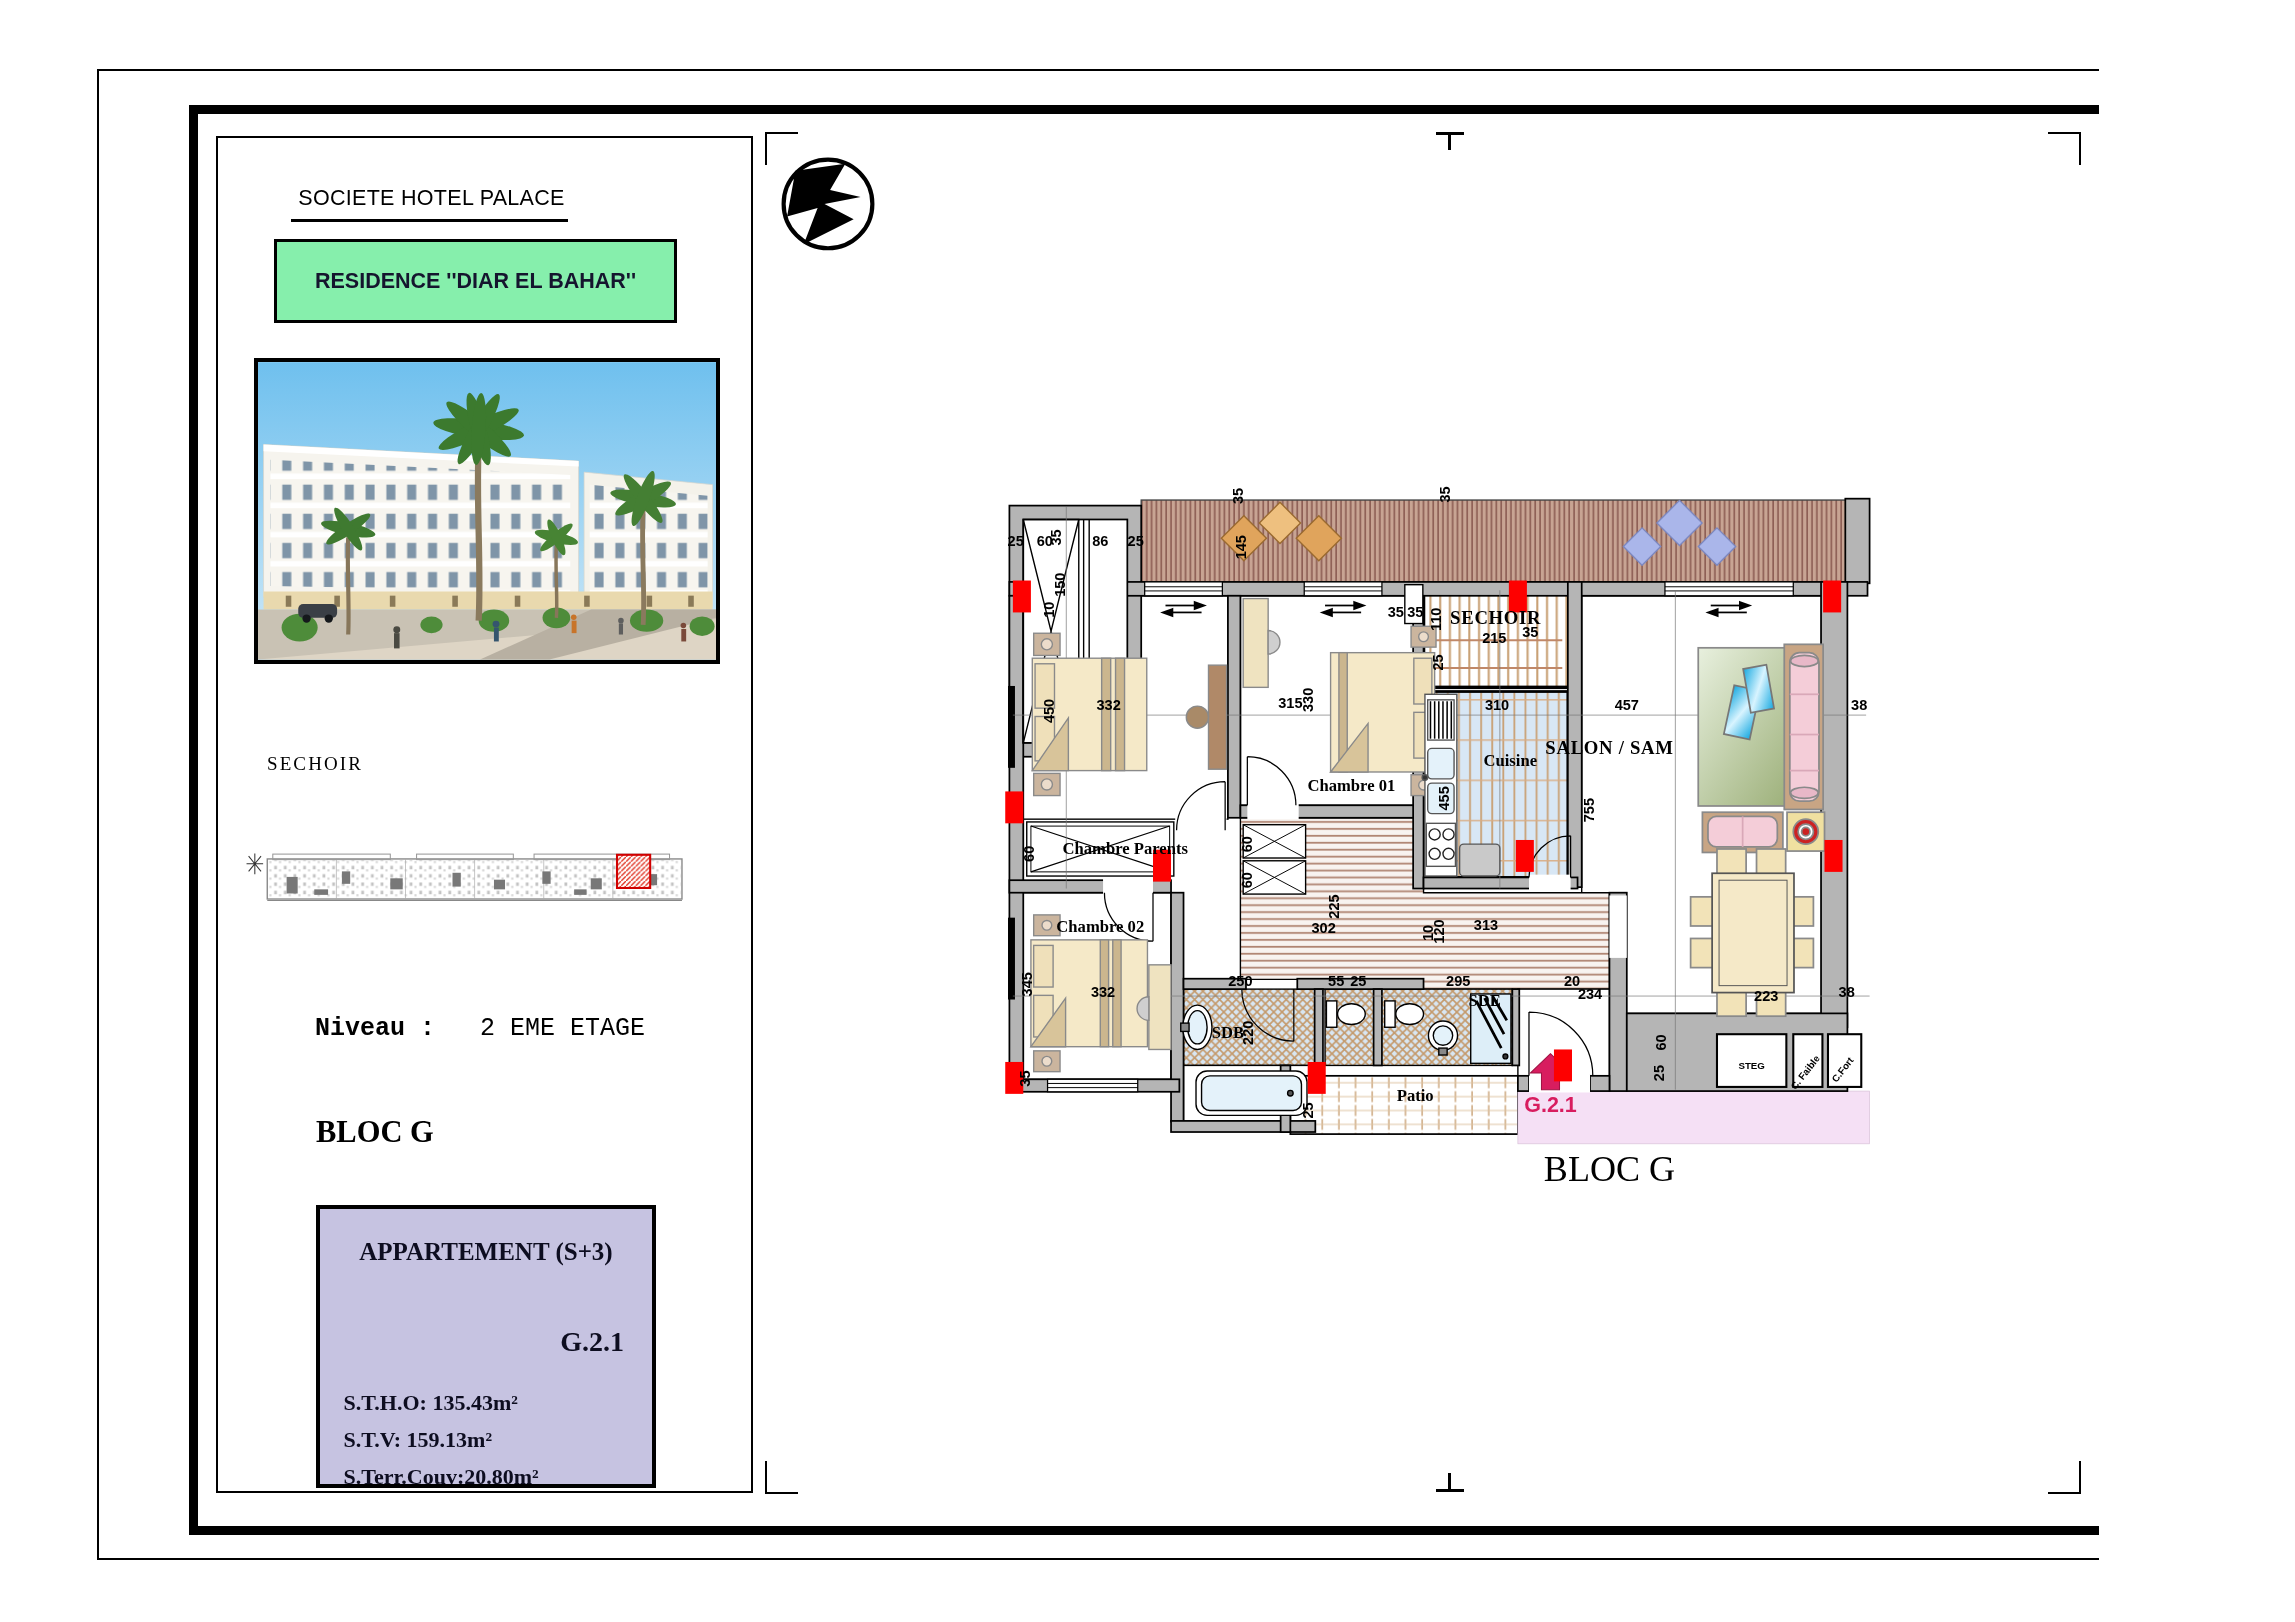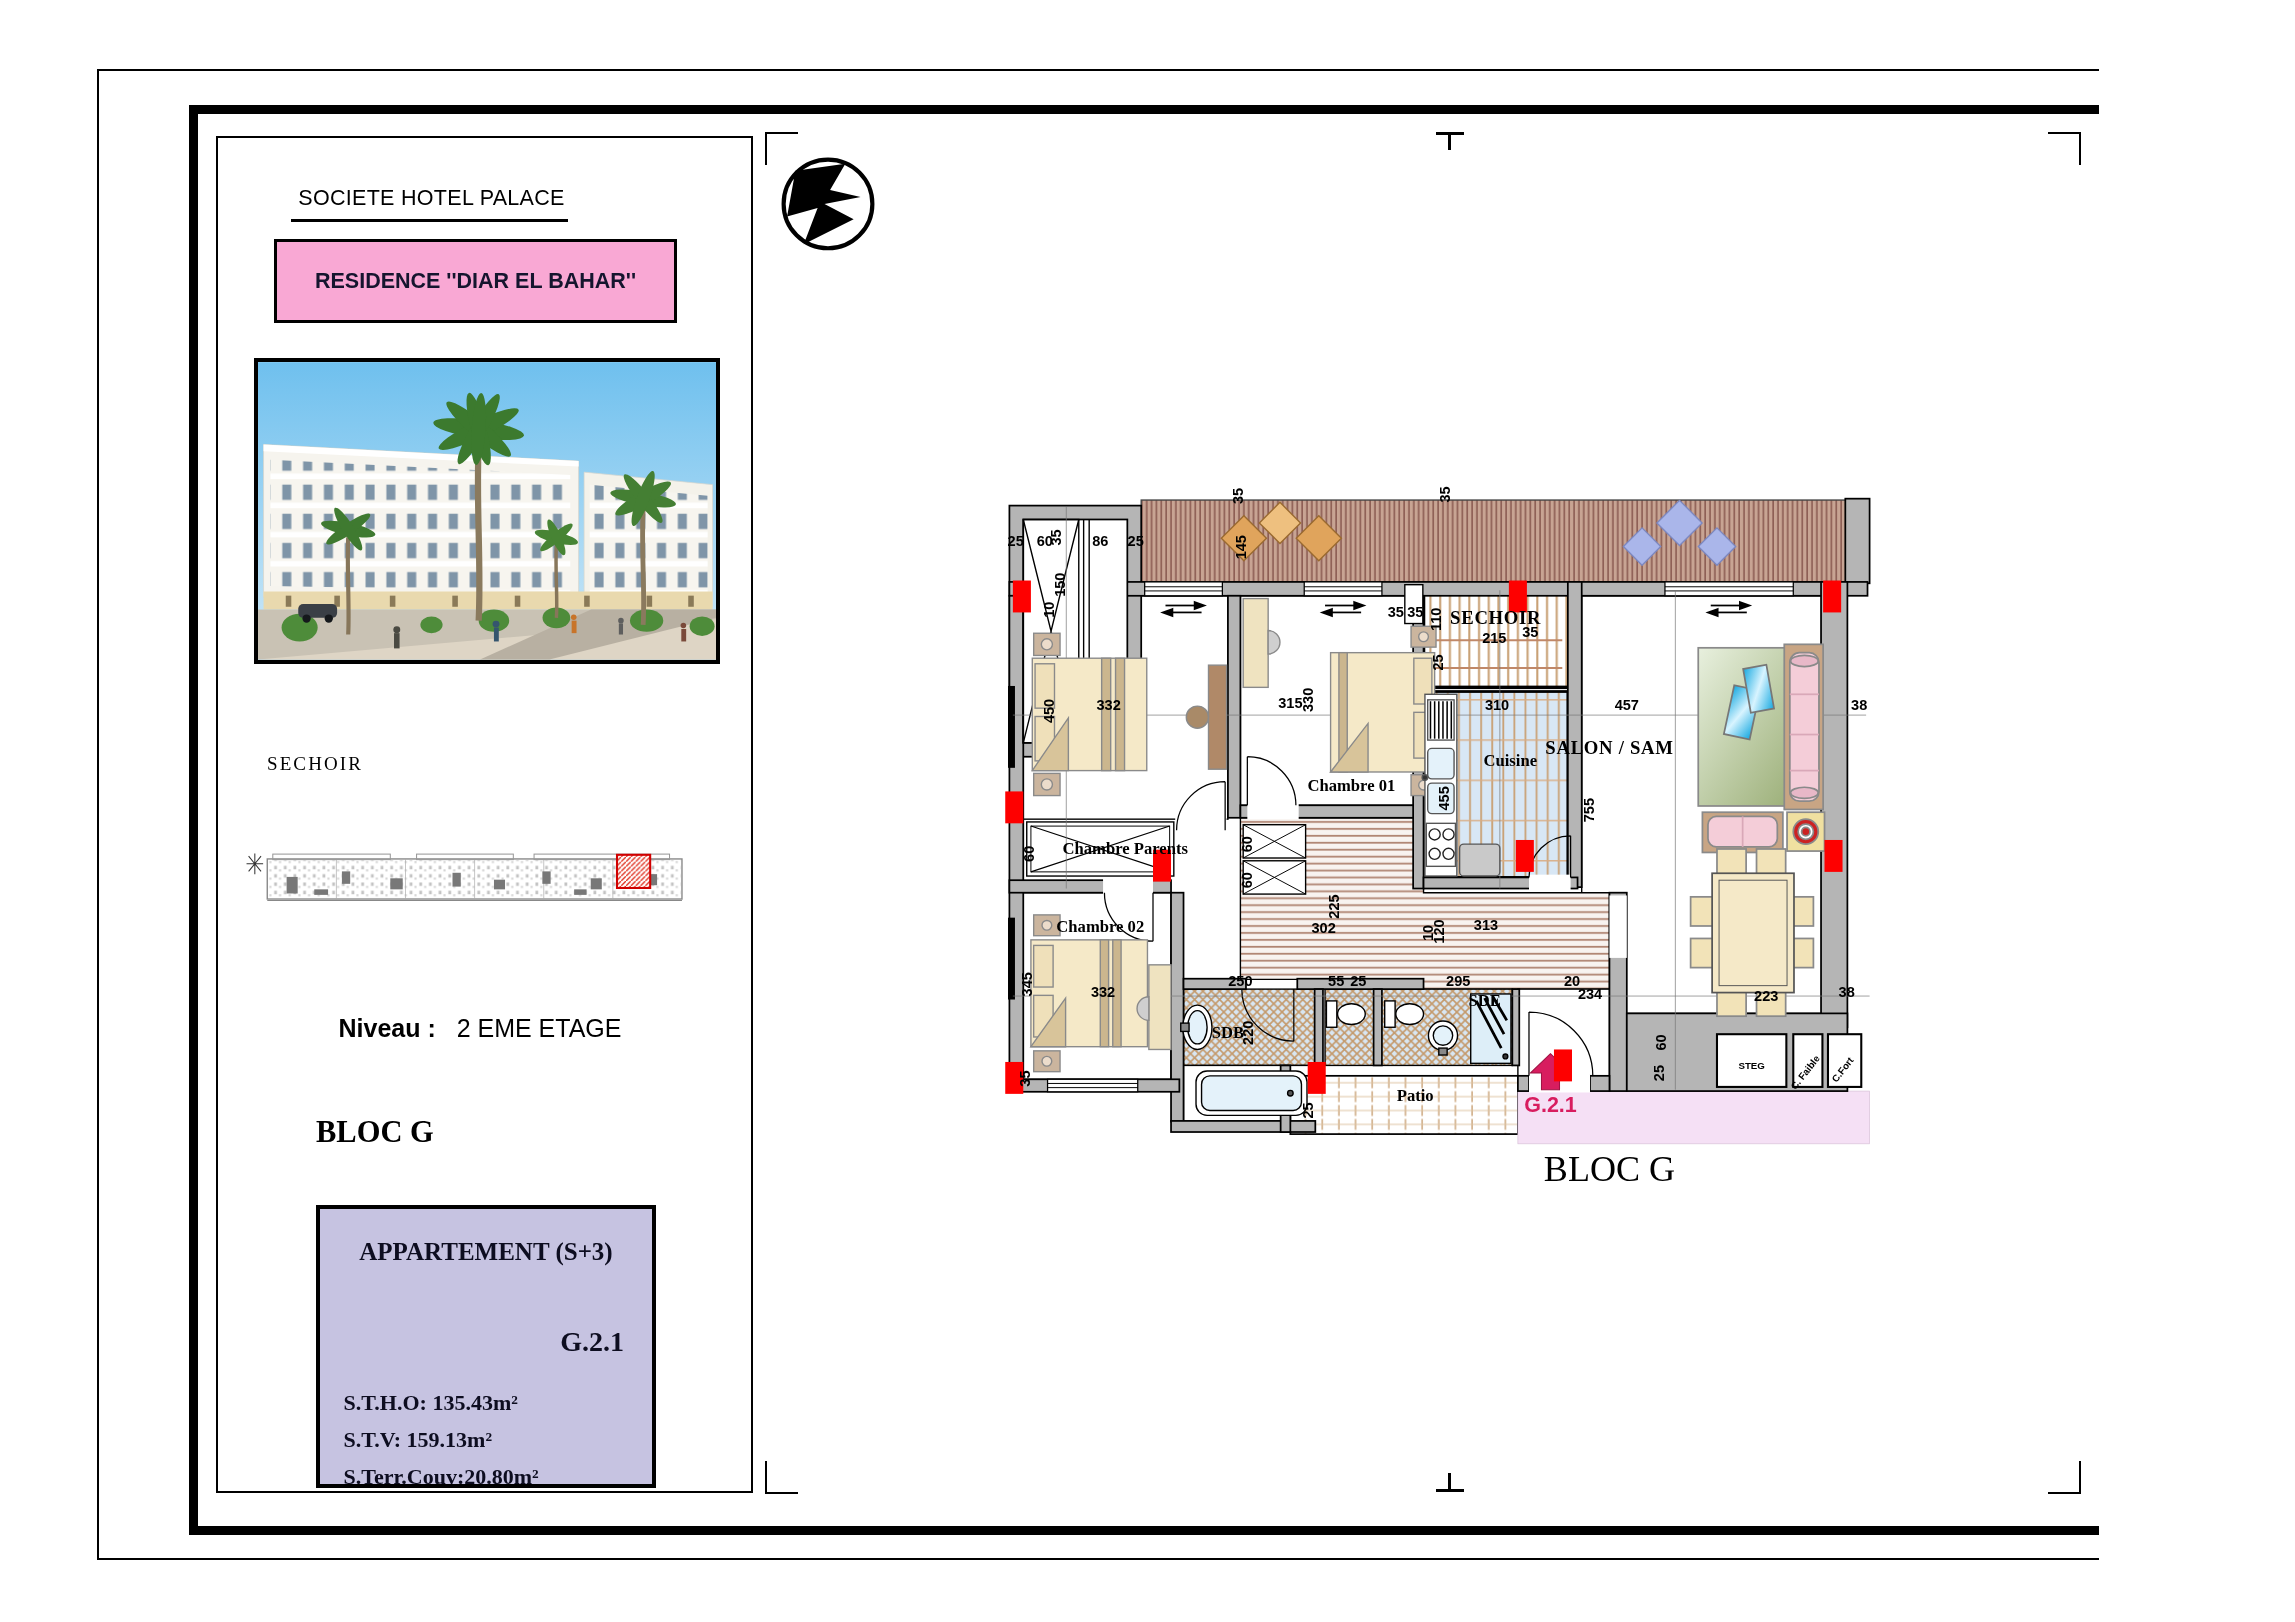--- a/index.html
+++ b/index.html
@@ -4,26 +4,26 @@
 <style>
   html,body{margin:0;padding:0;background:#fff;}
   .page{position:relative;width:2099px;height:1623px;background:#fff;overflow:hidden;
         font-family:"Liberation Sans",sans-serif;color:#000;}
   .abs{position:absolute;}
   .outer-border{left:97px;top:69px;width:2099px;height:1487px;border:2.1px solid #000;}
   .thick-frame{left:189px;top:105px;width:1919px;height:1412px;border:9px solid #000;}
   .panel{left:216px;top:136px;width:533px;height:1353px;border:2.1px solid #000;background:#fff;}
   .company{left:286px;top:186px;width:291px;text-align:center;font-size:21.5px;letter-spacing:0.3px;}
   .company-underline{left:291px;top:219px;width:277px;height:2.8px;background:#000;}
-  .residence-box{left:274px;top:239px;width:397px;height:78px;background:#f9a8d4;border:3.5px solid #000;
+  .residence-box{left:274px;top:239px;width:397px;height:78px;background:#86efac;border:3.5px solid #000;
       display:flex;align-items:center;justify-content:center;font-size:21.5px;font-weight:bold;color:#15152e;}
   .photo{left:254px;top:358px;width:458px;height:298px;border:4.2px solid #000;background:#8ecdf0;}
   .reperage{left:267px;top:753px;font-family:"Liberation Serif",serif;font-size:19px;letter-spacing:2.1px;}
   .siteplan{left:243px;top:823px;width:466px;height:94px;}
-  .niveau{left:286px;top:1014px;width:388px;text-align:center;font-family:Liberation Sans, sans-serif;font-size:25px;}
+  .niveau{left:286px;top:1014px;width:388px;text-align:center;font-family:Liberation Mono, monospace;font-size:25px;}
   .niveau b{font-weight:bold;}
   .bloc{left:316px;top:1115px;font-family:"Liberation Serif",serif;font-size:30.5px;font-weight:bold;}
   .apt-box{left:316px;top:1157px;width:332px;height:275px;background:#c6c3e1;border:4.2px solid #000;
       font-family:"Liberation Serif",serif;font-weight:bold;color:#0d0d20;margin-top:48px;}
   .apt-title{position:absolute;left:0;top:29px;width:100%;text-align:center;font-size:25px;}
   .apt-unit{position:absolute;right:28px;top:117px;font-size:28px;}
   .apt-lines{position:absolute;left:23.6px;top:175px;font-size:22px;line-height:37px;}
   .cm{position:absolute;width:30.5px;height:30.5px;}
   .cm.tl{border-left:2.8px solid #000;border-top:2.8px solid #000;}
   .cm.tr{border-right:2.8px solid #000;border-top:2.8px solid #000;}

